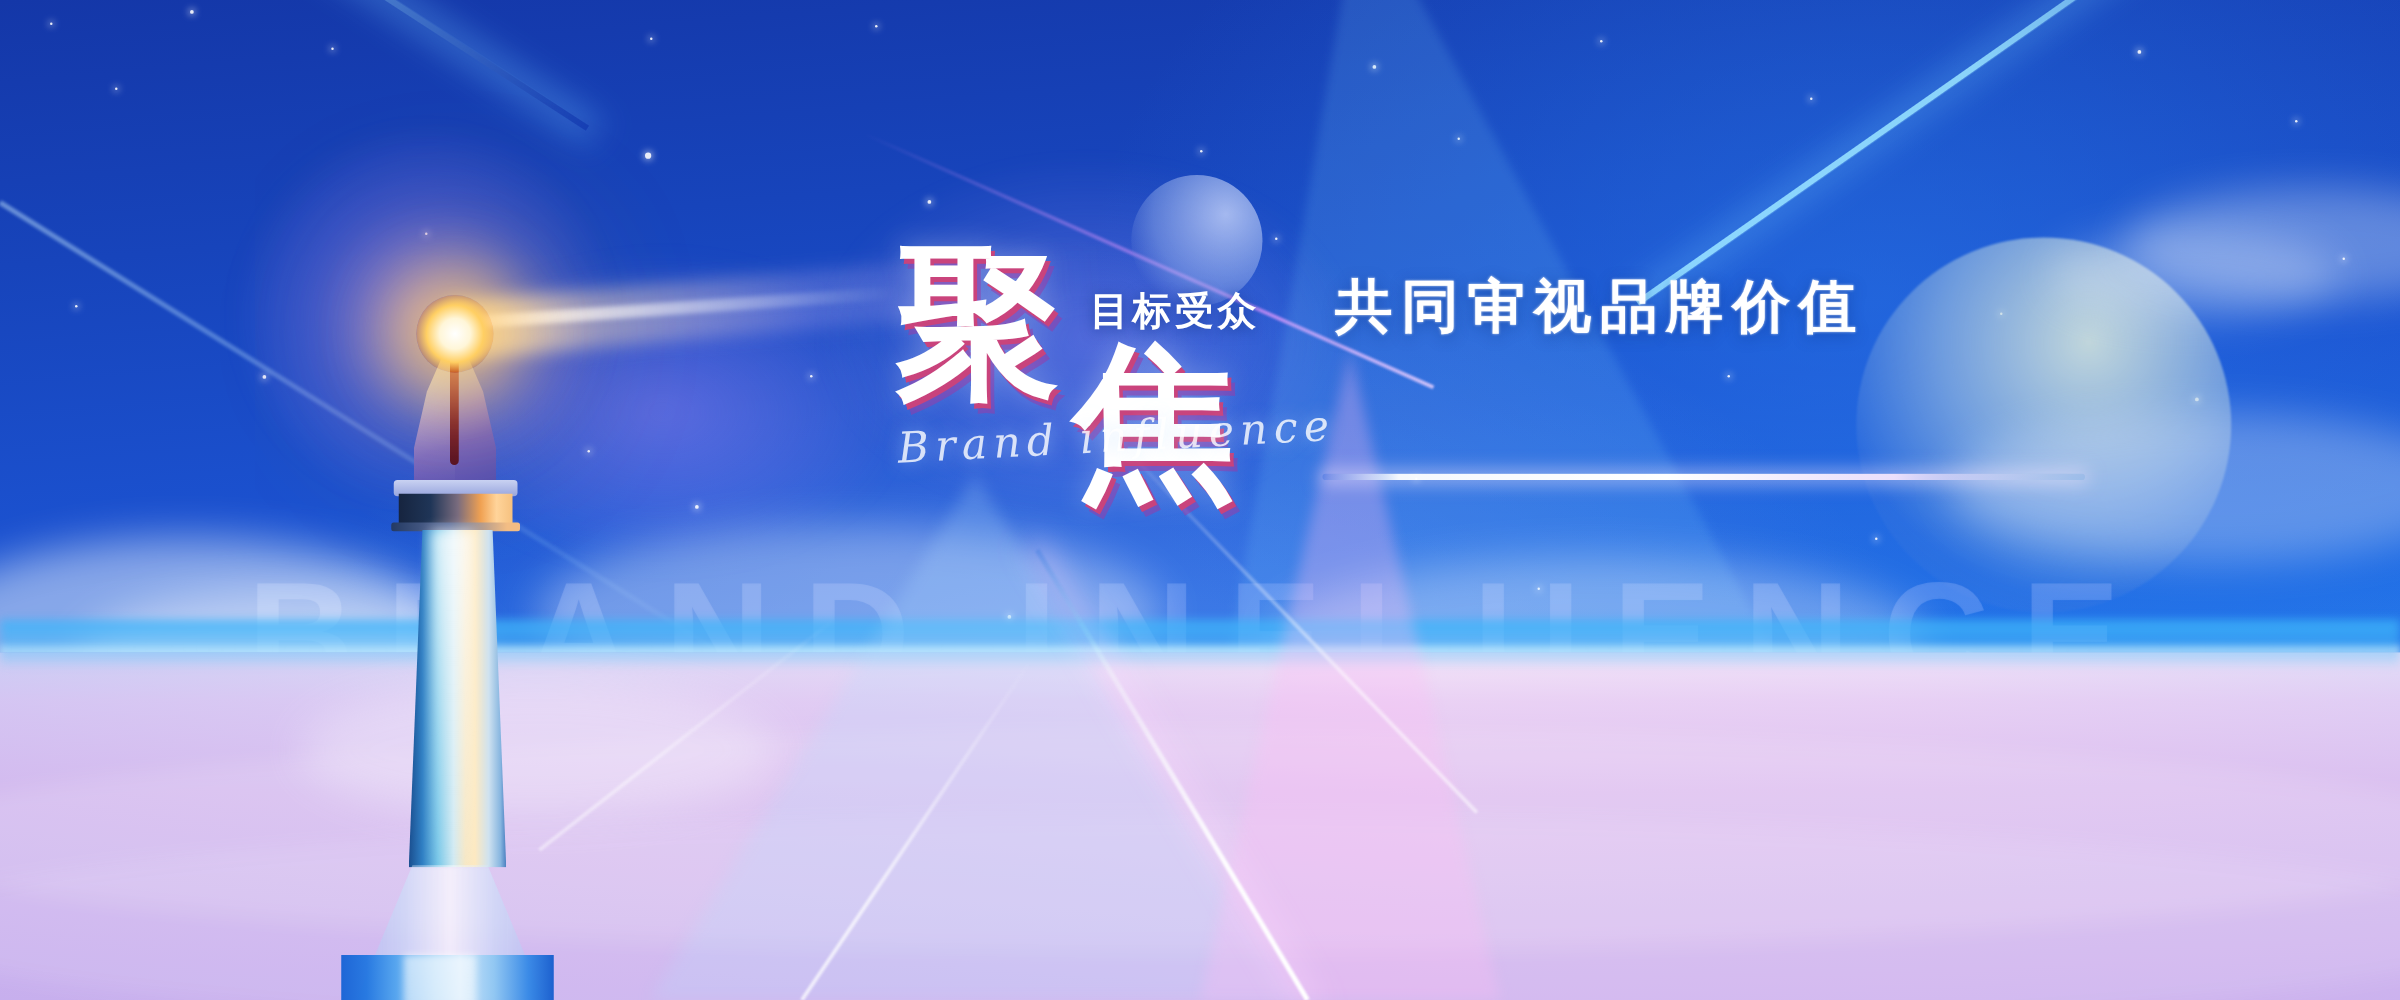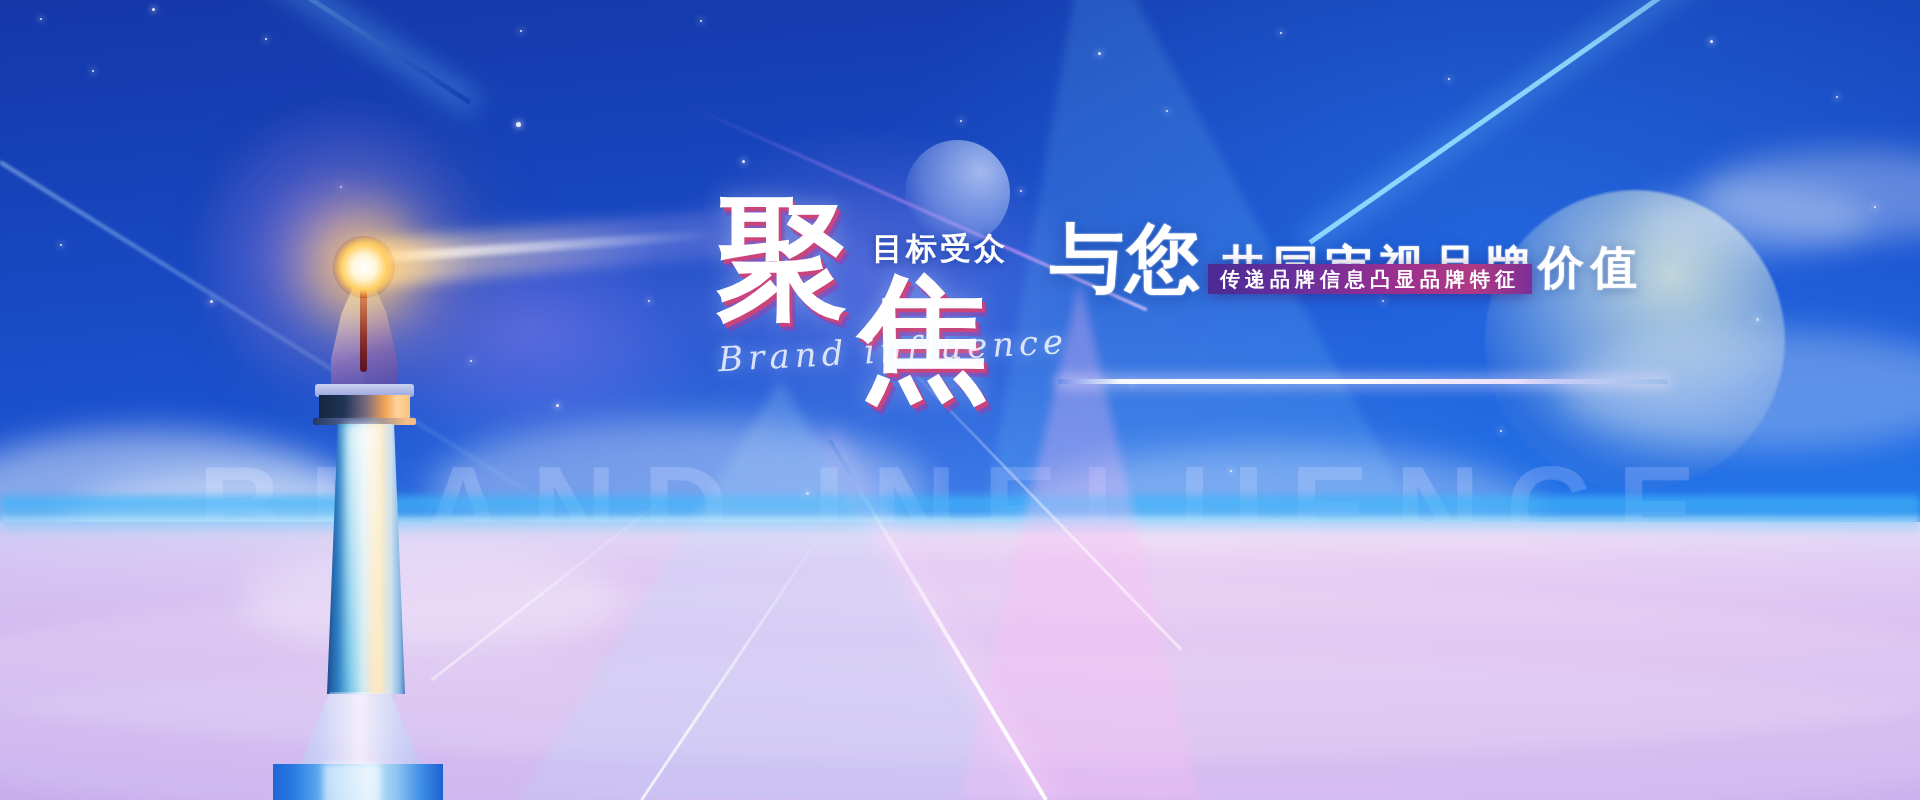--- a/index.html
+++ b/index.html
@@ -376,23 +376,21 @@
 
     <div class="ju cjk">聚</div>
 
     <div class="jiao cjk">焦</div>
 
     <div class="script">Brand influence</div>
 
     <div class="audience cjk">目标受众</div>
 
     <div class="line1">
-      <span class="big cjk">与您</span>
       <span class="med cjk">共同审视品牌价值</span>
     </div>
 
-    <div class="badge cjk">传递品牌信息凸显品牌特征</div>
 
 
     <div class="underline"></div>
   </div>
 
 </div>
 
 </body></html>

